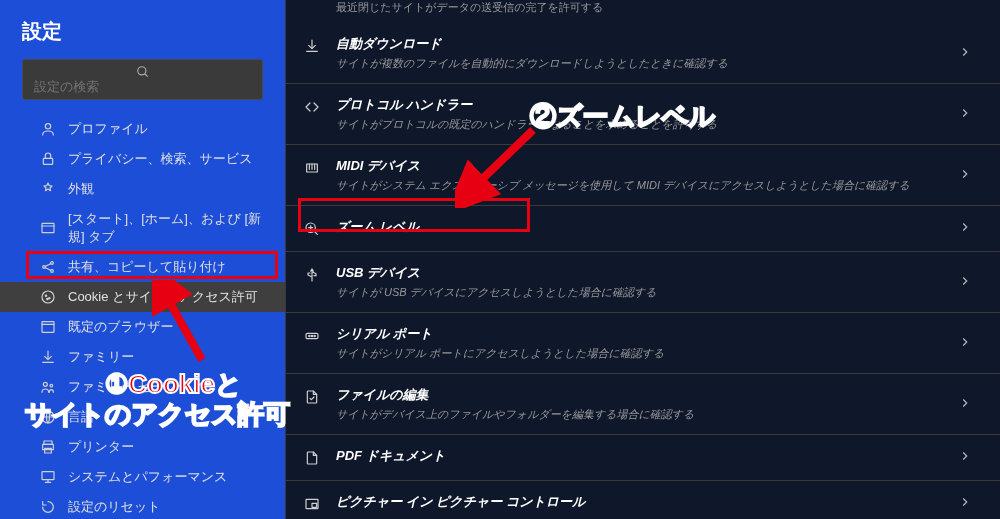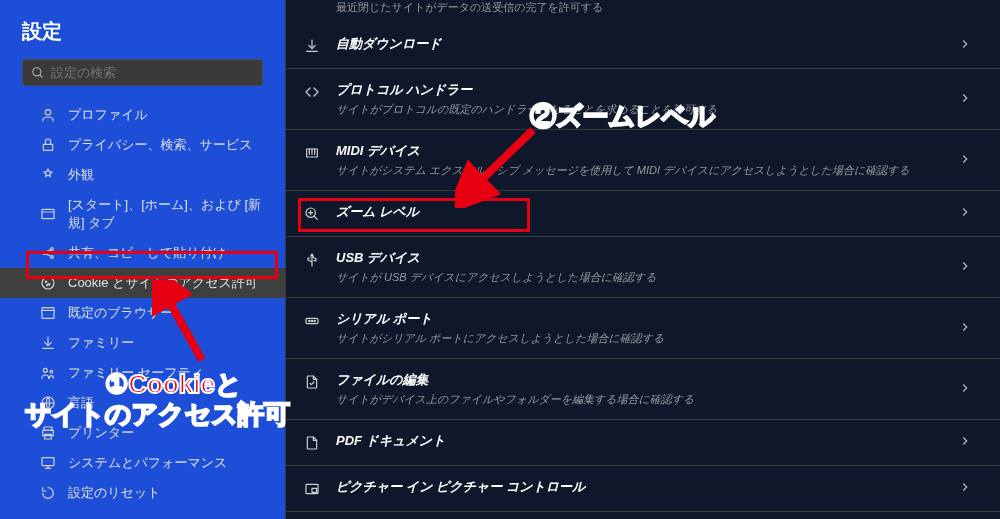--- a/index.html
+++ b/index.html
@@ -28,20 +28,21 @@
     color: #fff;
   }
   .search-box {
     margin: 0 22px 14px;
     display: flex;
     align-items: center;
     background: #3a3a3a;
     border: 1px solid #4a4a4a;
     border-radius: 3px;
     padding: 5px 8px;
+    flex-direction: column;
   }
   .search-box svg { flex-shrink: 0; }
   .search-box input {
     background: transparent;
     border: none;
     outline: none;
     color: #bbb;
     font-size: 13px;
     margin-left: 6px;
     width: 100%;
@@ -283,20 +284,21 @@
       <div class="setting-row">
         <span class="setting-icon">
           <svg width="16" height="16" viewBox="0 0 24 24" fill="none" stroke="currentColor" stroke-width="1.8" stroke-linecap="round" stroke-linejoin="round">
             <path d="M12 3v12"></path>
             <path d="M7 11l5 5 5-5"></path>
             <path d="M4 20h16"></path>
           </svg>
         </span>
         <div class="setting-text">
           <div class="setting-title">自動ダウンロード</div>
+          <div class="setting-desc">サイトが複数のファイルを自動的にダウンロードしようとしたときに確認する</div>
         </div>
         <span class="chevron"><svg width="14" height="14" viewBox="0 0 24 24" fill="none" stroke="currentColor" stroke-width="2">
             <polyline points="9 6 15 12 9 18"></polyline>
           </svg></span>
       </div>
       <div class="setting-row">
         <span class="setting-icon">
           <svg width="16" height="16" viewBox="0 0 24 24" fill="none" stroke="currentColor" stroke-width="1.8" stroke-linecap="round" stroke-linejoin="round">
             <path d="M9 6l-6 6 6 6M15 6l6 6-6 6"></path>
           </svg>

